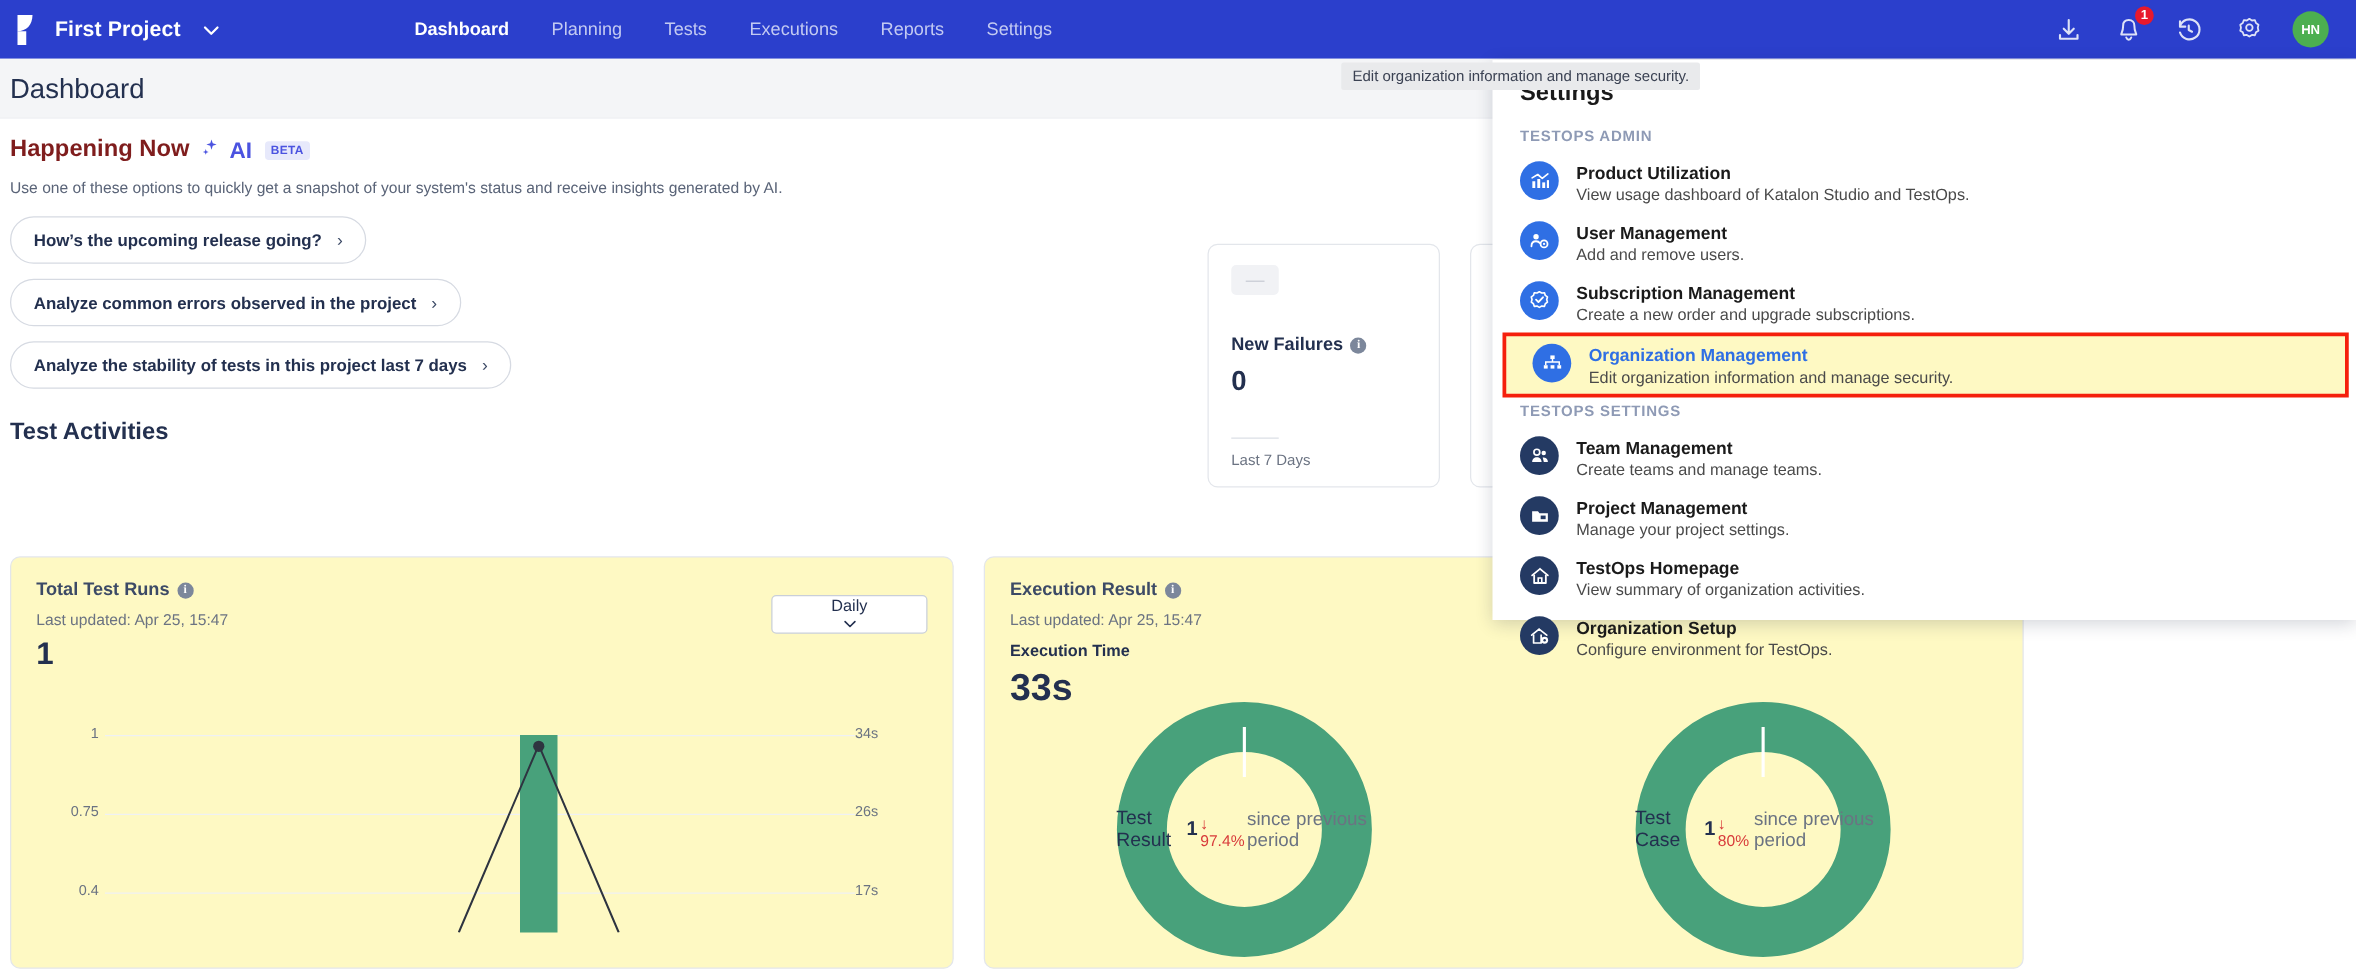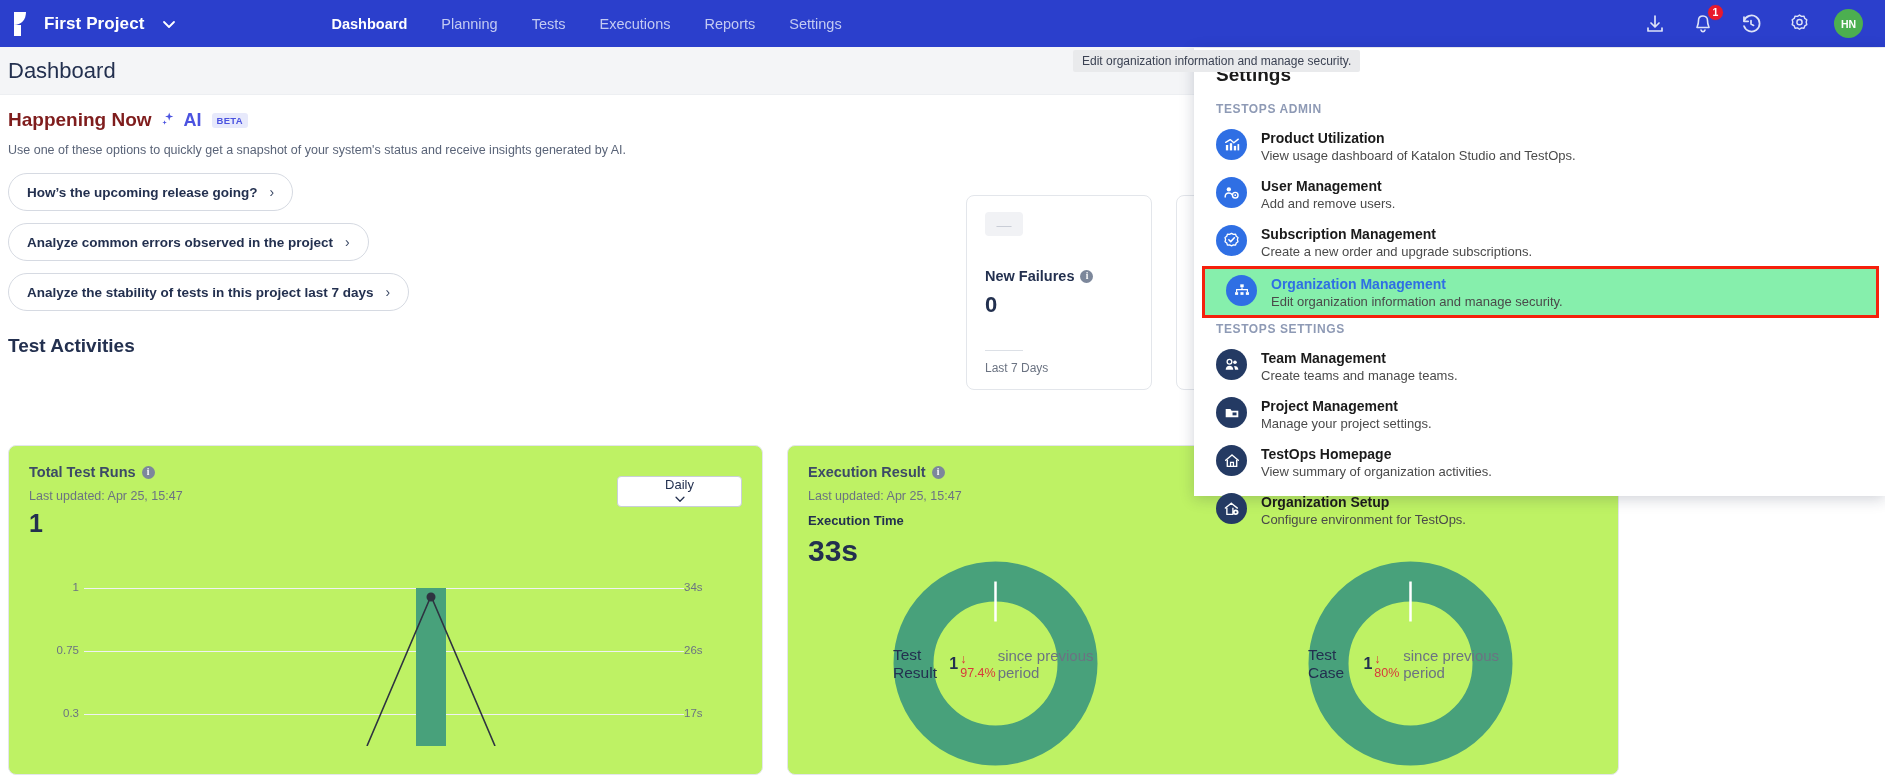--- a/index.html
+++ b/index.html
@@ -104,21 +104,21 @@
   .kpi-foot {
     position: absolute; bottom: 14px; left: 18px; font-size: 12px; color: #6B7382;
   }
   .kpi-divider {
     position: absolute; bottom: 38px; left: 18px; width: 38px; height: 1px; background: #DCE0E6;
   }
 
   
   .charts-row { position: absolute; top: 350px; left: 8px; display: flex; gap: 24px; }
   .chart-card {
-    border: 1px solid #E3E6EB; border-radius: 8px; background: #bef264;
+    border: 1px solid #E3E6EB; border-radius: 8px; background: #fef9c3;
     padding: 18px 20px; position: relative; height: 330px;
   }
   .card-head-title {
     font-size: 14.5px; font-weight: bold; color: #3C4A66;
     display: flex; align-items: center; gap: 6px;
   }
   .info-dot {
     width: 13px; height: 13px; border-radius: 50%; background: #7C879B; color: #fff;
     font-size: 9.5px; font-weight: bold; display: flex; align-items: center; justify-content: center;
     font-family: "Liberation Serif", serif;
@@ -180,21 +180,21 @@
     display: flex; align-items: center; justify-content: center;
   }
   .mi-icon.blue { background: #2F6FE4; }
   .mi-icon.navy { background: #243A63; }
   .mi-text { display: flex; flex-direction: column; gap: 2px; padding-top: 1px; }
   .mi-title { font-size: 14px; font-weight: bold; color: #1A1A1A; }
   .mi-title.linkblue { color: #2F6FE4; }
   .mi-desc { font-size: 13px; color: #4A4A4A; }
 
   .menu-item.highlighted {
-    background: #86efac;
+    background: #fef9c3;
     outline: 3px solid #F5200C;
     outline-offset: -1px;
     margin: 2px 8px 2px 10px;
   }
 </style>
 </head>
 <body>
 
 <div class="topnav">
   <div class="brand-area">
@@ -332,21 +332,21 @@
       </div>
 
       <div class="plot" style="height:190px;">
 
         <div class="gridline" style="top:32px; left:55px; width:600px;"></div>
         <div class="gridline" style="top:95px; left:55px; width:600px;"></div>
         <div class="gridline" style="top:158px; left:55px; width:600px;"></div>
 
         <div class="ytick" style="top:25px; left:8px; width:42px;">1</div>
         <div class="ytick" style="top:88px; left:8px; width:42px;">0.75</div>
-        <div class="ytick" style="top:151px; left:8px; width:42px;">0.3</div>
+        <div class="ytick" style="top:151px; left:8px; width:42px;">0.4</div>
 
         <div class="ytick" style="top:25px; left:655px; width:50px; text-align:left;">34s</div>
         <div class="ytick" style="top:88px; left:655px; width:50px; text-align:left;">26s</div>
         <div class="ytick" style="top:151px; left:655px; width:50px; text-align:left;">17s</div>
 
         <div class="bar" style="left:387px; top:32px; width:30px; height:158px;"></div>
         <svg class="spike" style="left:330px; top:32px;" width="160" height="158">
           <path d="M8 158 L72 8 L136 158" stroke="#2E3440" stroke-width="1.6" fill="none"></path>
           <circle cx="72" cy="9" r="4.5" fill="#2E3440"></circle>
         </svg>

